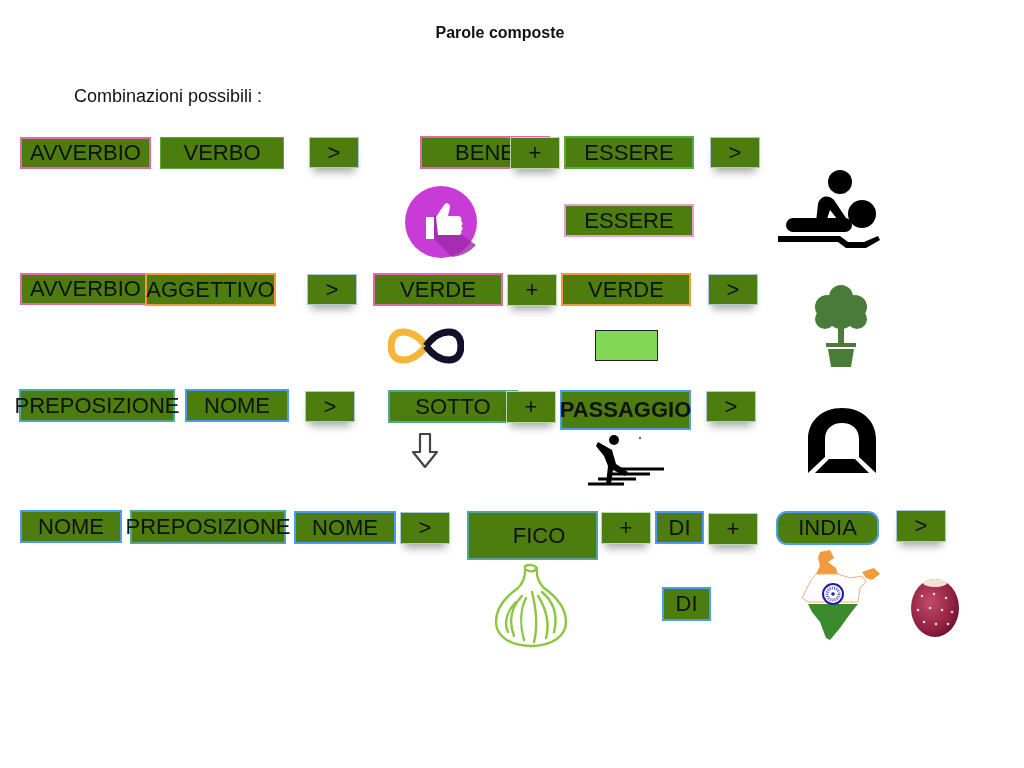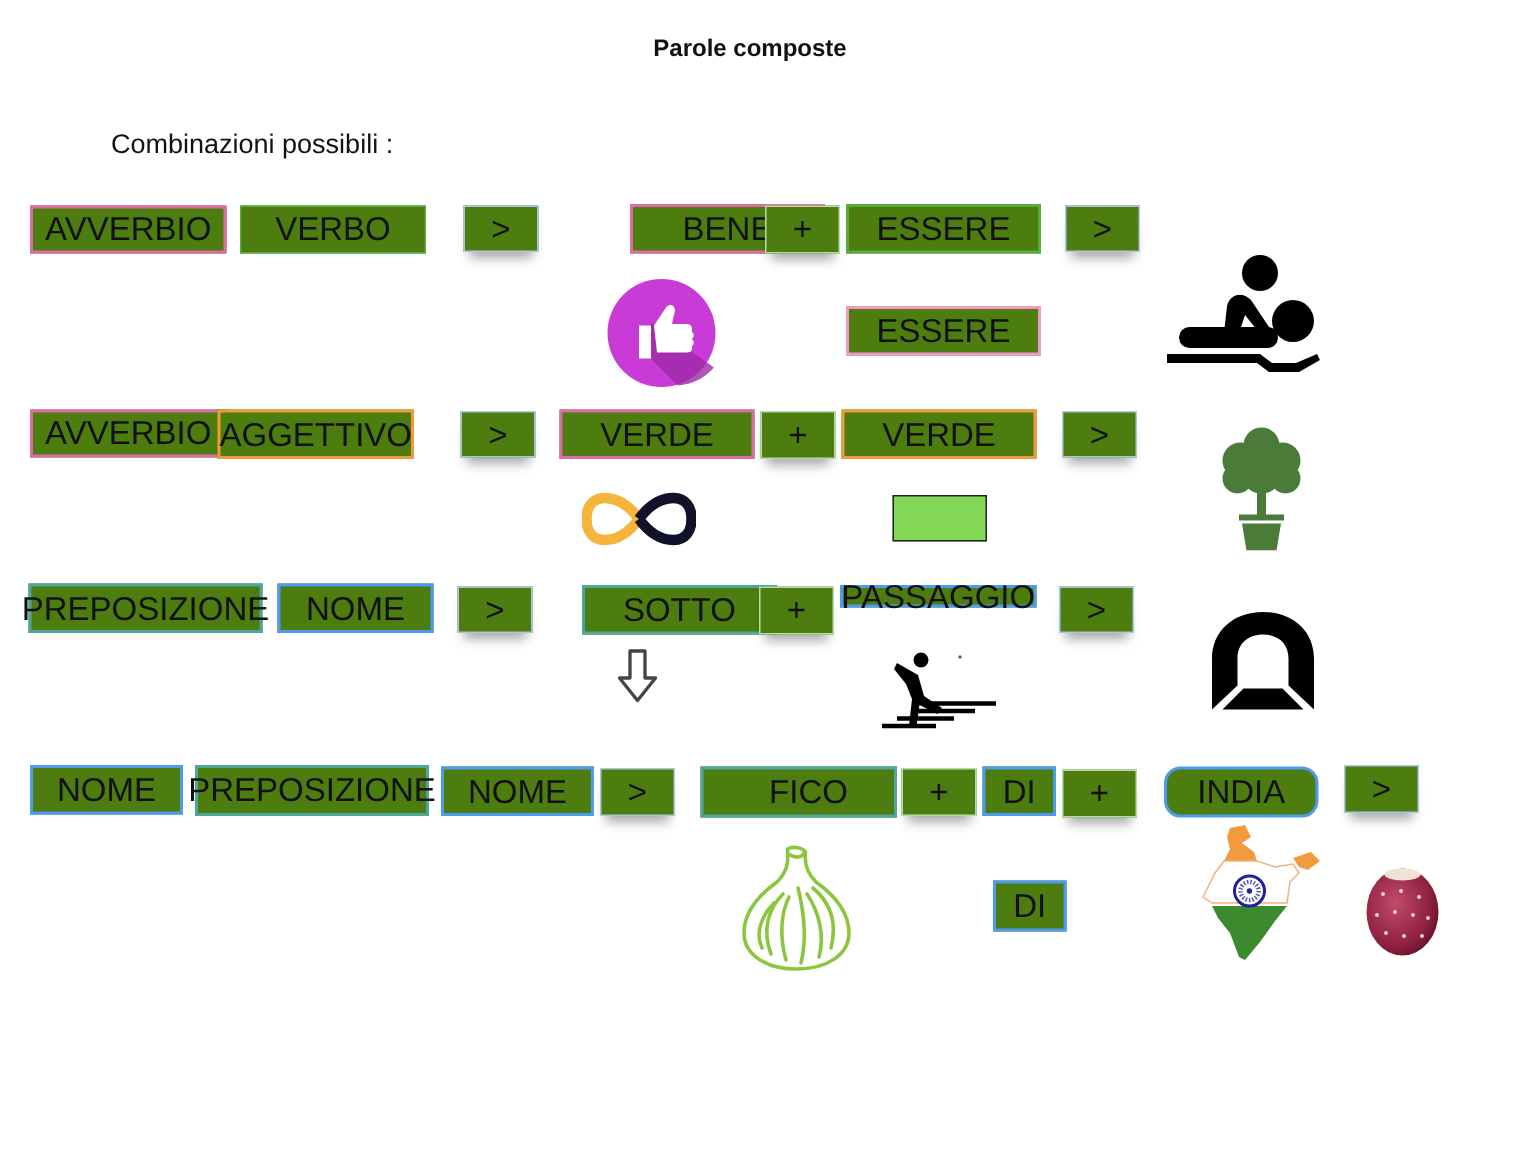--- a/index.html
+++ b/index.html
@@ -78,21 +78,21 @@
     <rect x="14" y="60" width="30" height="4"></rect>
     <path d="M16 66 h26 l-3 18 h-20 z"></path>
   </g>
 </svg>
 
 <div class="box teal" style="left:19px;top:389px;width:156px;height:33px;">PREPOSIZIONE</div>
 <div class="box blue" style="left:185px;top:389px;width:104px;height:33px;">NOME</div>
 <div class="box op bluelt" style="left:305px;top:391px;width:50px;height:31px;">&gt;</div>
 <div class="box teal" style="left:372px;top:390px;width:130px;height:33px;margin-left:16px;">SOTTO</div>
 <div class="box op greenlt" style="left:506px;top:391px;width:50px;height:32px;">+</div>
-<div class="box blue" style="left:560px;top:390px;width:131px;height:15px;">PASSAGGIO</div>
+<div class="box blue" style="left:560px;top:390px;width:131px;height:40px;font-weight:bold;">PASSAGGIO</div>
 <div class="box op bluelt" style="left:706px;top:391px;width:50px;height:31px;">&gt;</div>
 
 <svg class="icon" style="left:410px;top:432px;" width="30" height="38" viewBox="0 0 30 38">
   <path d="M10 2 h10 v18 h7 l-12 15 l-12 -15 h7 z" fill="none" stroke="#444" stroke-width="2.2" stroke-linejoin="round"></path>
 </svg>
 
 <svg class="icon" style="left:586px;top:432px;" width="80" height="56" viewBox="0 0 80 56">
   <circle cx="28" cy="8" r="5" fill="#000"></circle>
   <path d="M12 10 l14 8 l4 14 l12 8 l-3 4 l-12 -6 l-2 14 l-5 0 l2 -18 l-4 -10 l-8 -10 z" fill="#000"></path>
   <g stroke="#000" stroke-width="3">
@@ -106,21 +106,21 @@
 
 <svg class="icon" style="left:807px;top:407px;" width="70" height="68" viewBox="0 0 70 68">
   <path d="M1 66 V32 C1 14 15 1 35 1 C55 1 69 14 69 32 V66 L52 50 V32 C52 22 45 16 35 16 C25 16 18 22 18 32 V50 Z" fill="#000"></path>
   <path d="M8 66 L22 52 H48 L62 66 Z" fill="#000"></path>
 </svg>
 
 <div class="box blue" style="left:20px;top:510px;width:102px;height:33px;">NOME</div>
 <div class="box teal" style="left:130px;top:510px;width:156px;height:34px;">PREPOSIZIONE</div>
 <div class="box blue" style="left:294px;top:511px;width:102px;height:33px;">NOME</div>
 <div class="box op bluelt" style="left:400px;top:512px;width:50px;height:32px;">&gt;</div>
-<div class="box teal" style="left:467px;top:511px;width:131px;height:34px;padding-left:13px;">FICO</div>
+<div class="box teal" style="left:467px;top:511px;width:131px;height:49px;padding-left:13px;">FICO</div>
 <div class="box op greenlt" style="left:601px;top:512px;width:50px;height:32px;">+</div>
 <div class="box blue" style="left:655px;top:511px;width:49px;height:33px;">DI</div>
 <div class="box op greenlt" style="left:708px;top:513px;width:50px;height:32px;">+</div>
 <div class="box blue" style="left:776px;top:511px;width:103px;height:34px;border-radius:11px;">INDIA</div>
 <div class="box op bluelt" style="left:896px;top:510px;width:50px;height:32px;">&gt;</div>
 <div class="box blue" style="left:662px;top:587px;width:49px;height:34px;">DI</div>
 
 <svg class="icon" style="left:492px;top:562px;" width="78" height="86" viewBox="0 0 78 86">
   <g fill="none" stroke="#8cc63f" stroke-width="2.4" stroke-linecap="round">
     <path d="M33 4 C37 2 43 3 45 6 C44 14 46 20 52 26 C66 36 74 48 74 60 C74 74 60 84 39 84 C18 84 4 74 4 60 C4 48 12 36 26 26 C32 20 34 14 33 4 Z"></path>

